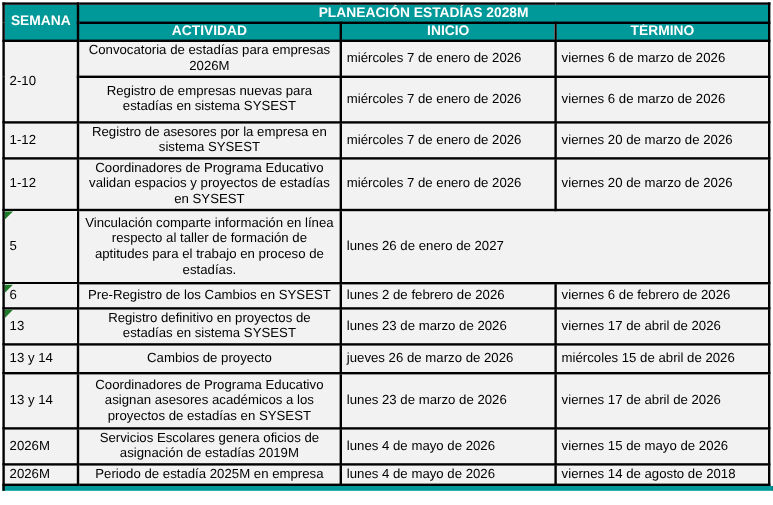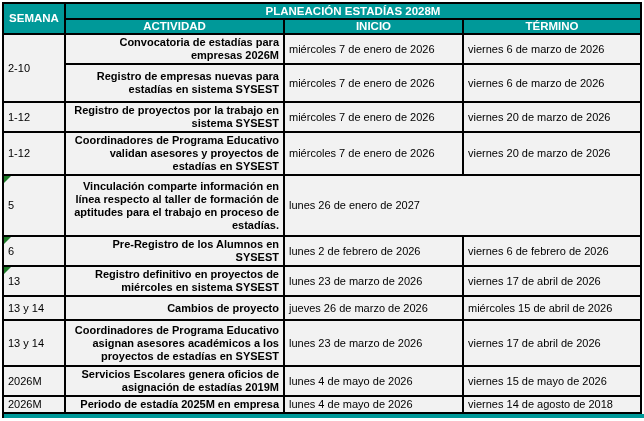--- a/index.html
+++ b/index.html
@@ -27,21 +27,21 @@
   td.hdr{
     background:#009999;
     color:#ffffff;
     font-weight:bold;
     text-align:center;
     vertical-align:middle;
     font-size:11.5px;
     padding:0 2px;
   }
   td.semana{ text-align:left; vertical-align:middle; }
-  td.act{ text-align:right; vertical-align:middle;font-weight:bold; }
+  td.act{ text-align:center; vertical-align:middle; }
   td.date{ text-align:left; vertical-align:middle; }
   td.rel{ position:relative; }
   .tri{
     position:absolute; top:0; left:0;
     width:0; height:0;
     border-top:7px solid #1E7A28;
     border-right:7px solid transparent;
   }
   .strip{
     width:640px; height:4px;
@@ -80,57 +80,57 @@
     <td class="date">viernes 6 de marzo de 2026</td>
   </tr>
   <tr style="height:38px">
     <td class="act">Registro de empresas nuevas para estadías en sistema SYSEST</td>
     <td class="date">miércoles 7 de enero de 2026</td>
     <td class="date">viernes 6 de marzo de 2026</td>
   </tr>
 
   <tr style="height:30px">
     <td class="semana">1-12</td>
-    <td class="act">Registro de proyectos por la trabajo en sistema  SYSEST</td>
+    <td class="act">Registro de asesores por la empresa en sistema  SYSEST</td>
     <td class="date">miércoles 7 de enero de 2026</td>
     <td class="date">viernes 20 de marzo de 2026</td>
   </tr>
 
   <tr style="height:43px">
     <td class="semana">1-12</td>
-    <td class="act">Coordinadores de Programa Educativo validan asesores y proyectos de estadías en SYSEST</td>
+    <td class="act">Coordinadores de Programa Educativo validan espacios y proyectos de estadías en SYSEST</td>
     <td class="date">miércoles 7 de enero de 2026</td>
     <td class="date">viernes 20 de marzo de 2026</td>
   </tr>
 
   <tr style="height:61px">
     <td class="semana rel">
       <span class="tri"></span>
       <span>5</span>
     </td>
     <td class="act">Vinculación comparte información en línea respecto al taller de formación de aptitudes para el trabajo en proceso de estadías.</td>
     <td class="date" colspan="2">lunes 26 de enero de 2027</td>
   </tr>
 
   <tr style="height:21px">
     <td class="semana rel">
       <span class="tri"></span>
       <span>6</span>
     </td>
-    <td class="act">Pre-Registro de los Alumnos en SYSEST</td>
+    <td class="act">Pre-Registro de los Cambios en SYSEST</td>
     <td class="date">lunes 2 de febrero de 2026</td>
     <td class="date">viernes 6 de febrero de 2026</td>
   </tr>
 
   <tr style="height:27px">
     <td class="semana rel">
       <span class="tri"></span>
       <span>13</span>
     </td>
-    <td class="act">Registro definitivo en proyectos de miércoles en sistema SYSEST</td>
+    <td class="act">Registro definitivo en proyectos de estadías en sistema SYSEST</td>
     <td class="date">lunes 23 de marzo de 2026</td>
     <td class="date">viernes 17 de abril de 2026</td>
   </tr>
 
   <tr style="height:24px">
     <td class="semana">13 y 14</td>
     <td class="act">Cambios de proyecto</td>
     <td class="date">jueves 26 de marzo de 2026</td>
     <td class="date">miércoles 15 de abril de 2026</td>
   </tr>

